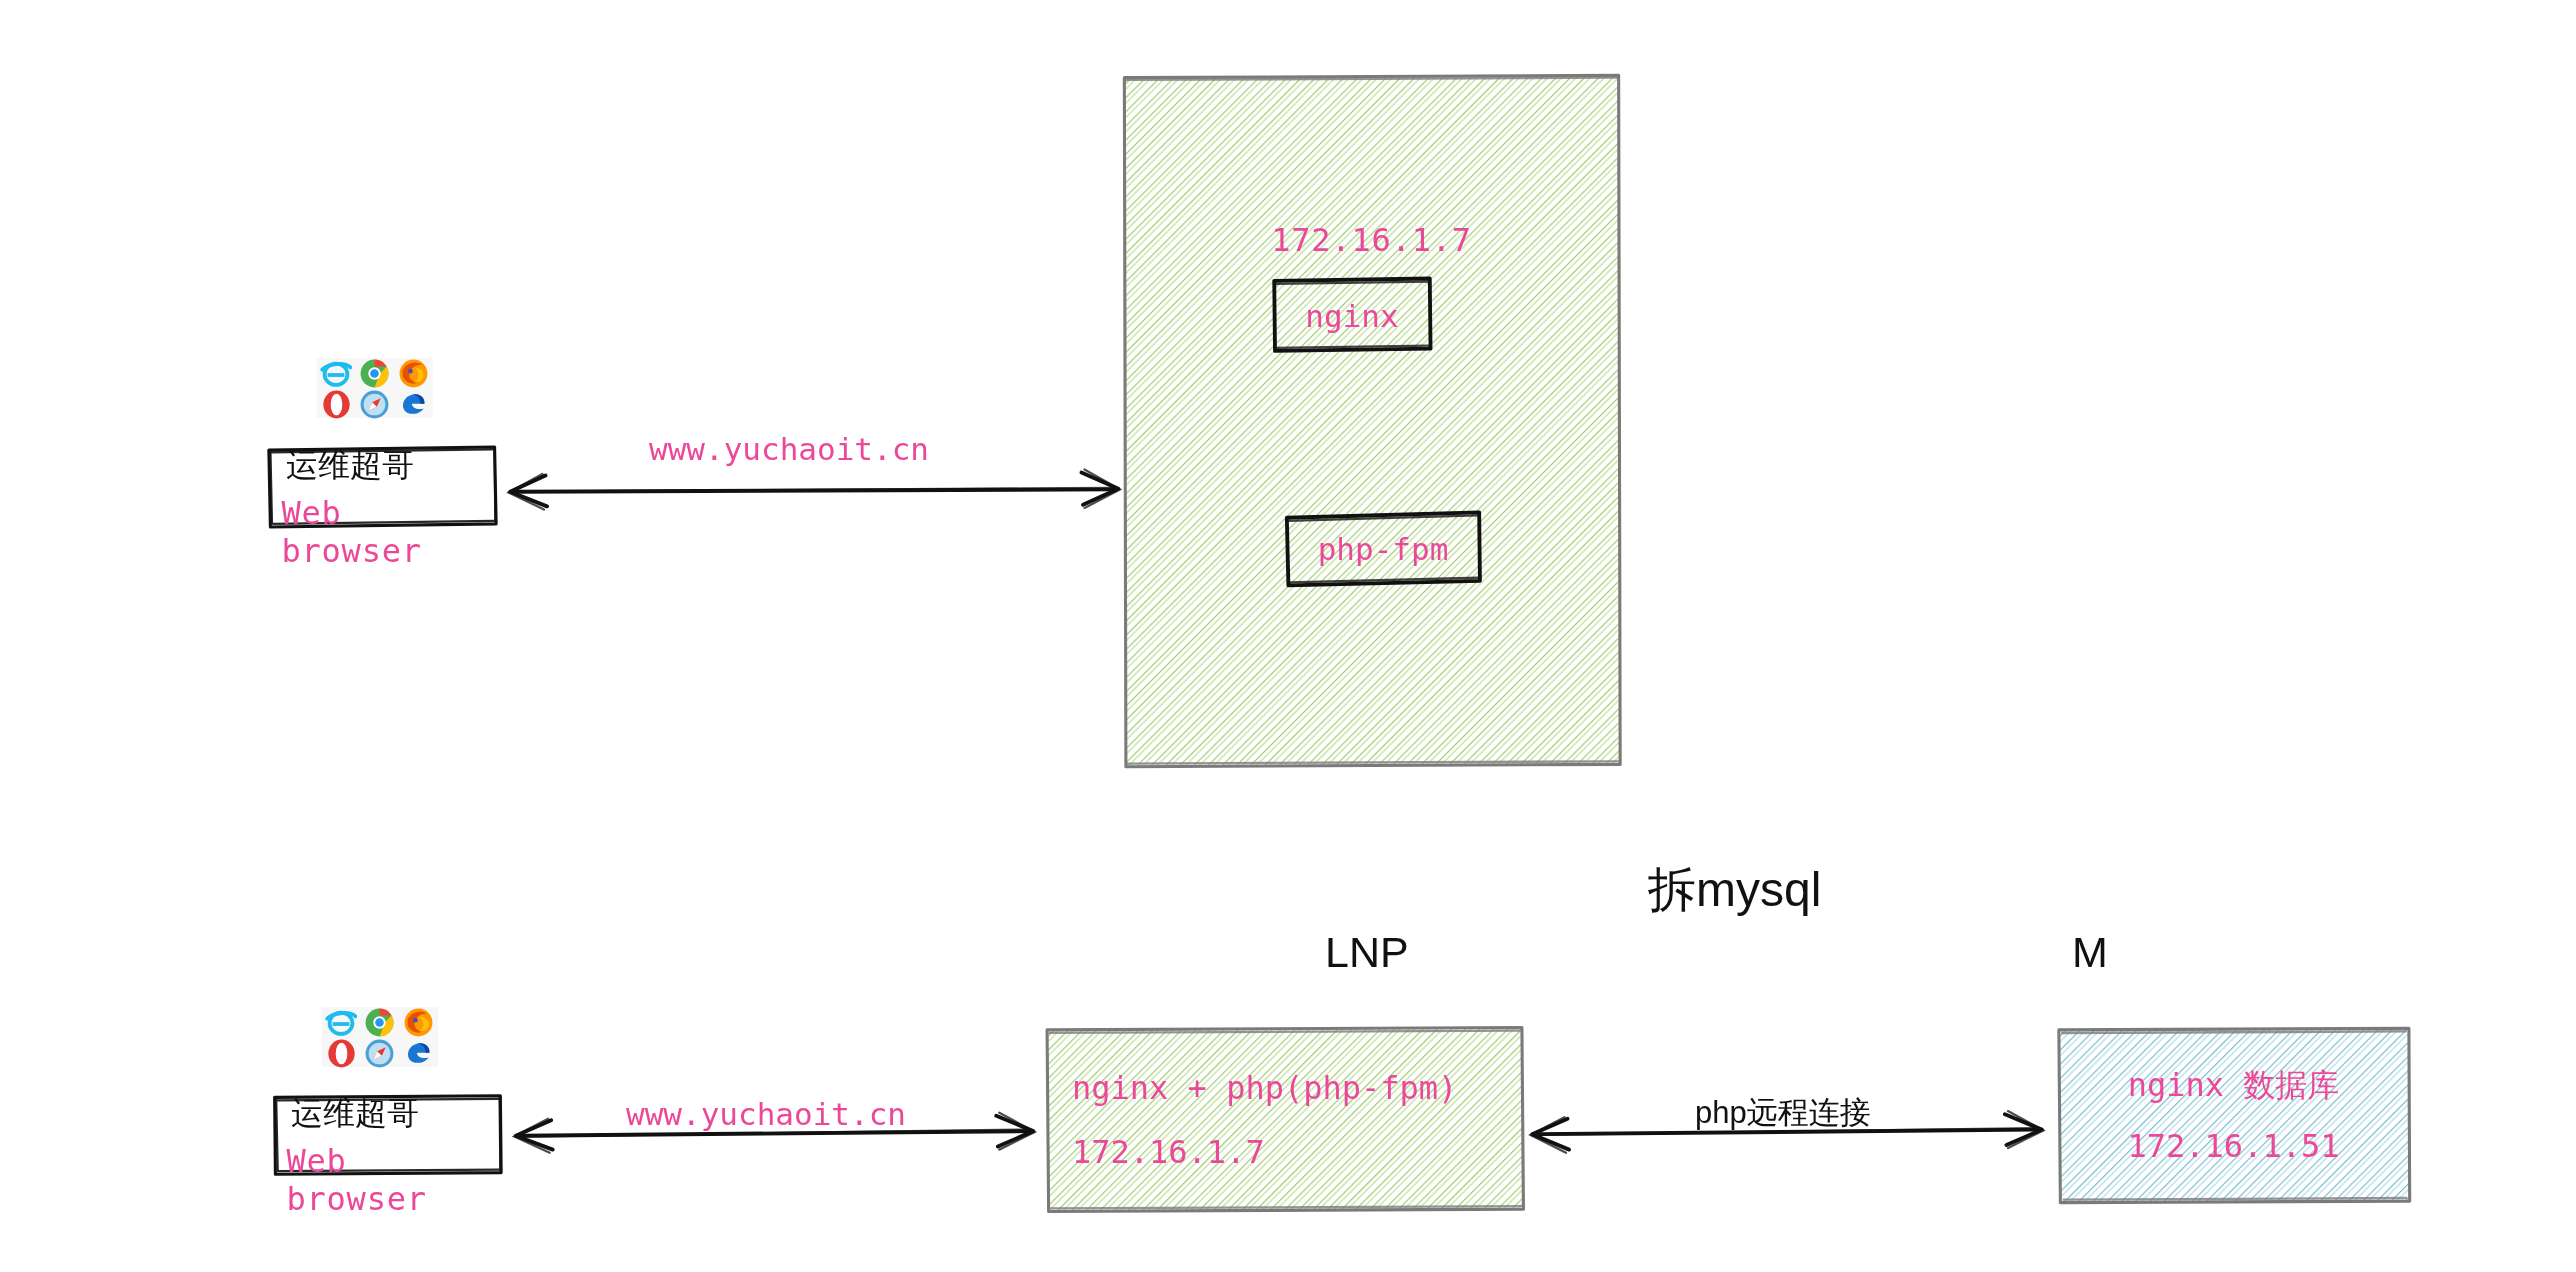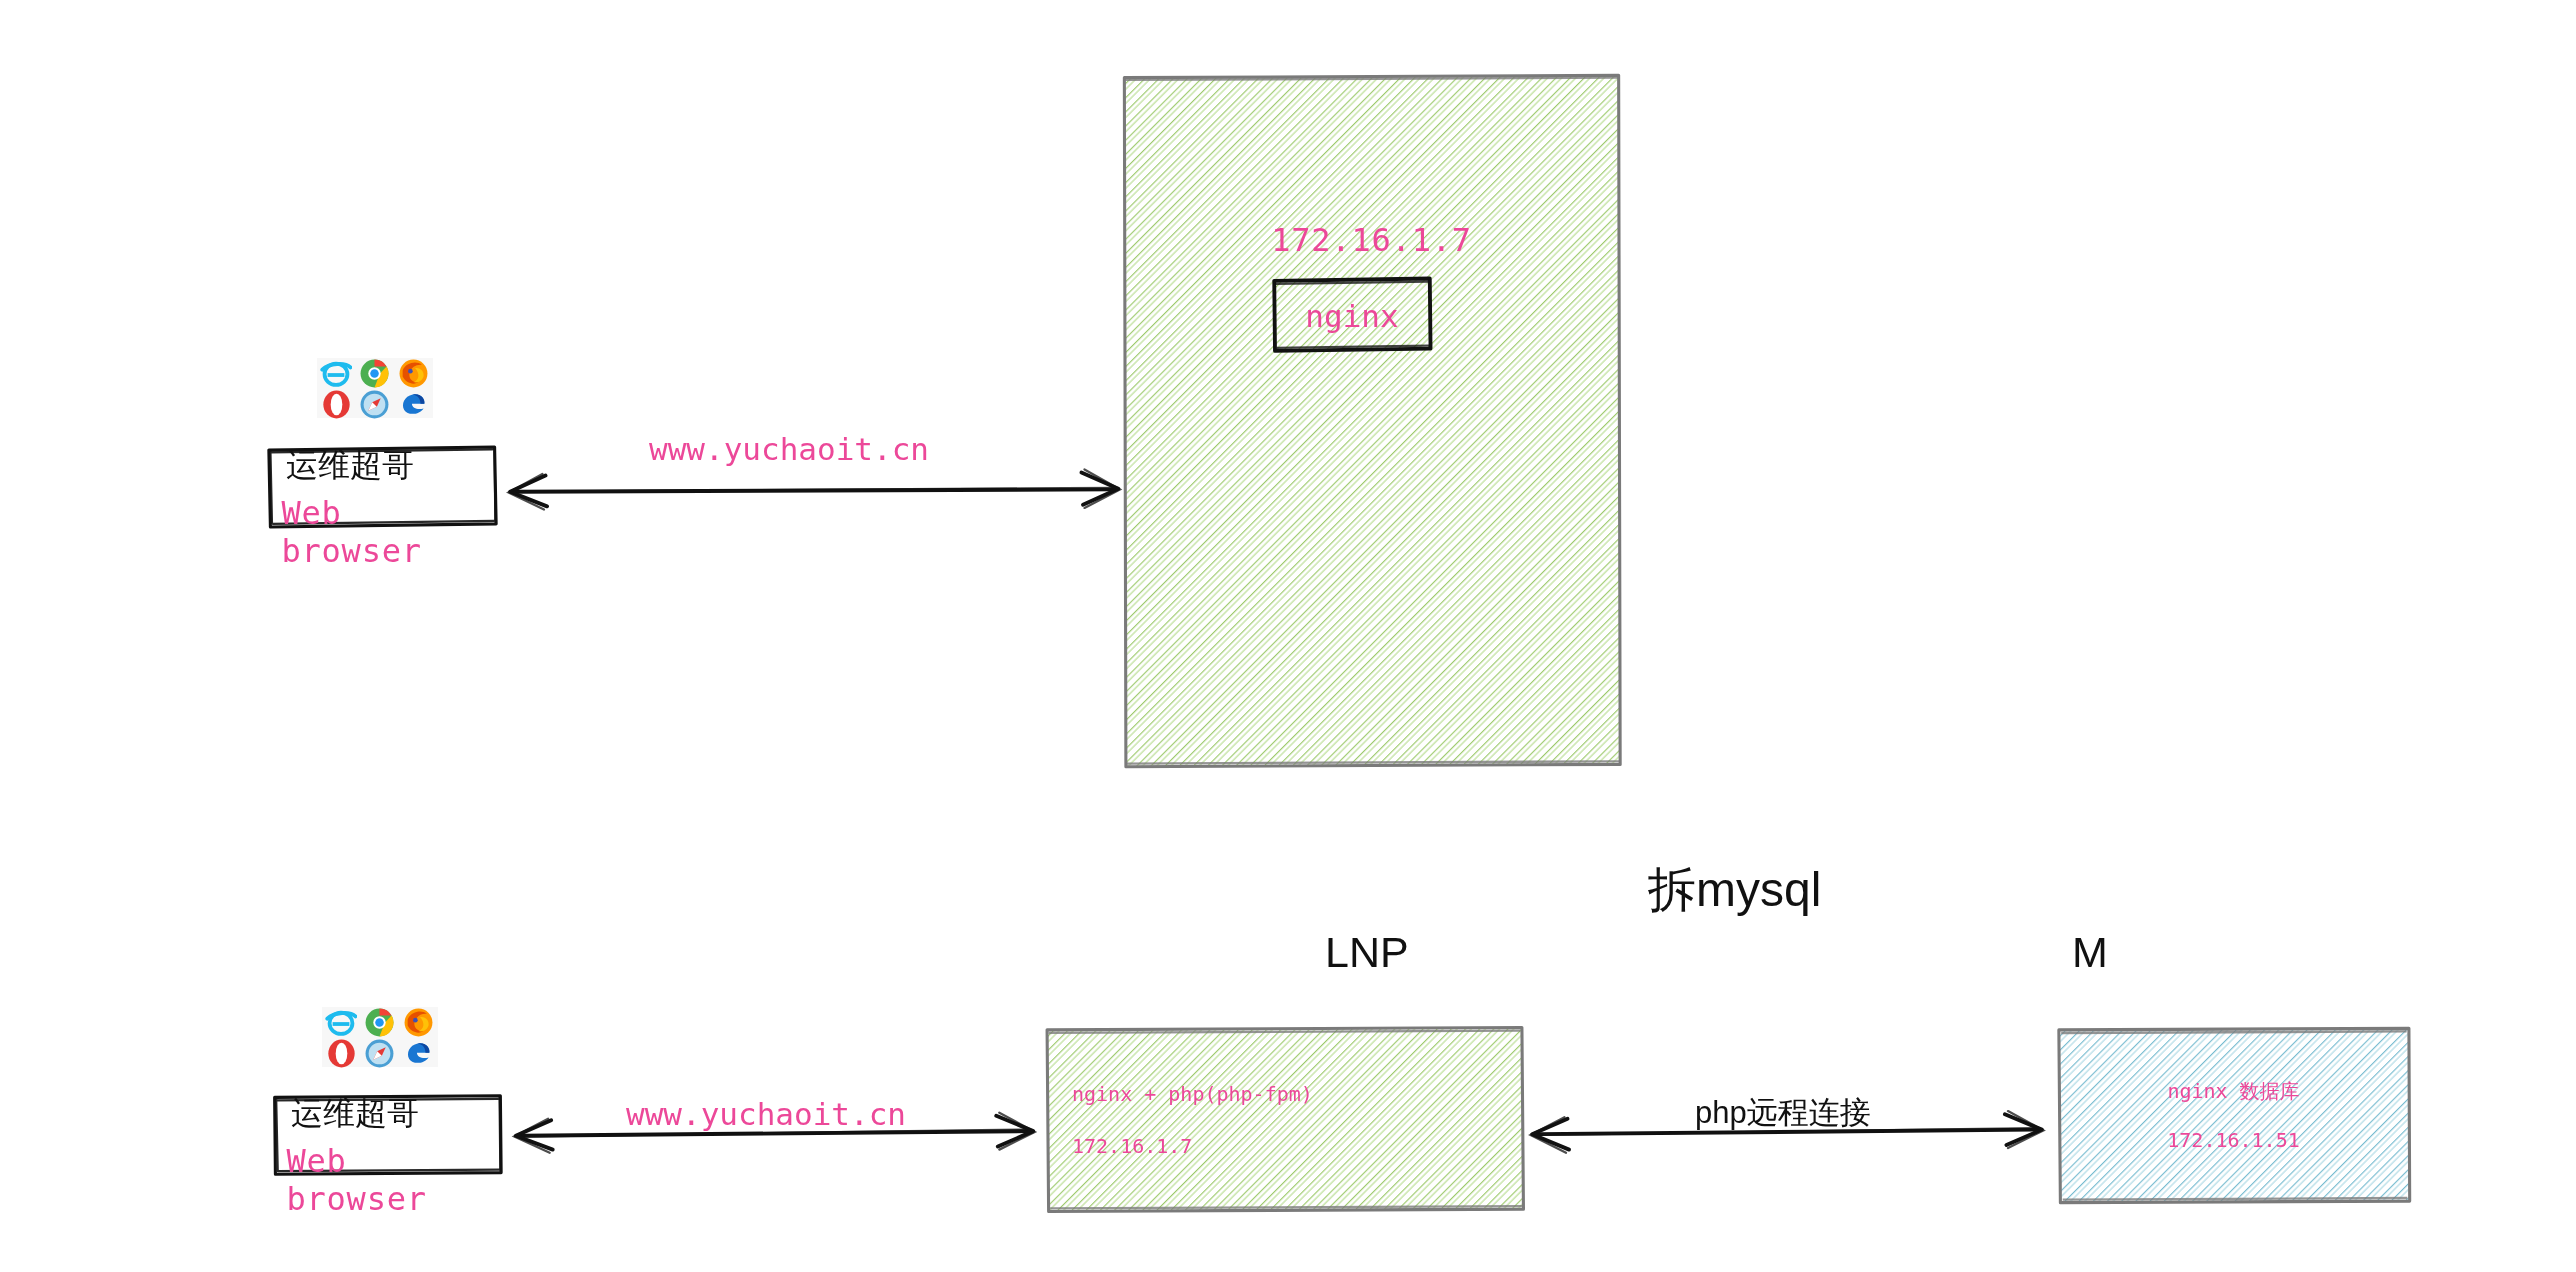--- a/index.html
+++ b/index.html
@@ -17,21 +17,21 @@
   .sketch > svg{position:absolute;left:0;top:0;overflow:visible;}
   .sketch .content{position:absolute;left:0;top:0;width:100%;height:100%;
       display:flex;flex-direction:column;align-items:center;justify-content:center;}
 
   
   .mono{font-family:"DejaVu Sans Mono","Liberation Mono",monospace;color:#ec4899;}
   .sans{font-family:"Liberation Sans","DejaVu Sans",sans-serif;color:#111;}
 
   .ip-big{font-size:32px;letter-spacing:0.8px;}
   .svc-label{font-size:31px;}
-  .box-line{font-size:20px;line-height:1.0;}
+  .box-line{font-size:32px;line-height:1.0;}
   .browser-cn{font-size:32px;margin-top:40px;}
   .browser-en{font-size:32px;letter-spacing:0.8px;}
   .arrow-label{font-size:31px;}
   .title-lnmp{font-size:48px;}
   .title-mid{font-size:48px;}
   .title-small{font-size:43px;}
 
   
   .browsers{position:absolute;display:grid;grid-template-columns:repeat(3,1fr);
       grid-template-rows:repeat(2,1fr);background:#f7f7f7;}
@@ -142,20 +142,29 @@
     <svg width="162" height="77" viewBox="0 0 210 100">
       <path d="M4,5 L206,2 L207,93 L5,96 Z" fill="none" stroke="#111" stroke-width="5" stroke-linejoin="round"></path>
       <path d="M6,9 L204,6 M205,89 L7,92" fill="none" stroke="#111" stroke-width="3" opacity="0.8"></path>
     </svg>
     <div class="content">
       <div class="mono svc-label">nginx</div>
     </div>
   </div>
 
 
+  <div class="sketch" style="left:1283px;top:510px;width:200px;height:77px;">
+    <svg width="200" height="77" viewBox="0 0 260 100">
+      <path d="M5,10 L255,3 L256,92 L7,98 Z" fill="none" stroke="#111" stroke-width="5" stroke-linejoin="round"></path>
+      <path d="M7,14 L253,7 M254,88 L9,94" fill="none" stroke="#111" stroke-width="3" opacity="0.8"></path>
+    </svg>
+    <div class="content">
+      <div class="mono svc-label">php-fpm</div>
+    </div>
+  </div>
 
 
   <div class="abs sans title-mid" style="left:1648px;top:858px;white-space:nowrap;">拆mysql</div>
 
   <div class="abs sans title-small" style="left:1325px;top:928px;white-space:nowrap;">LNP</div>
 
   <div class="abs sans title-small" style="left:2072px;top:928px;white-space:nowrap;">M</div>
 
   <div class="browsers" style="left:322px;top:1007px;width:116px;height:60px;">
     <div class="bicon">

